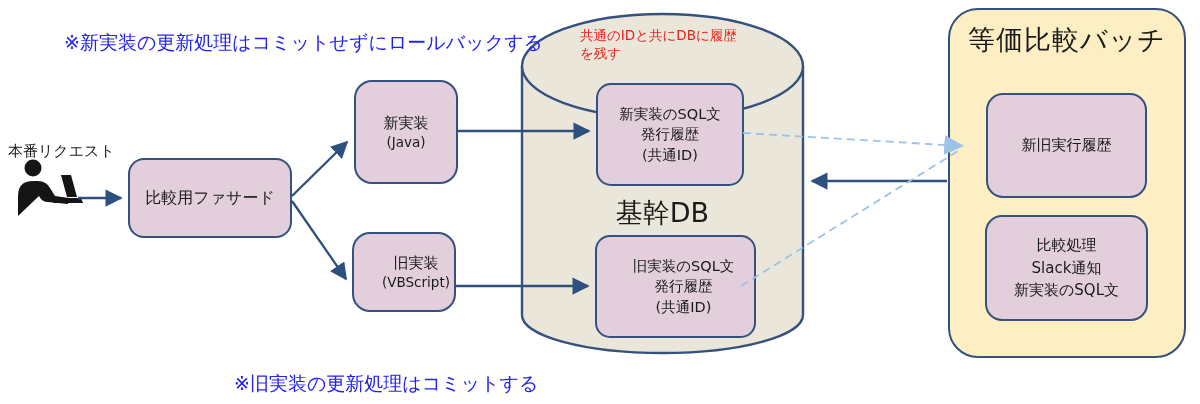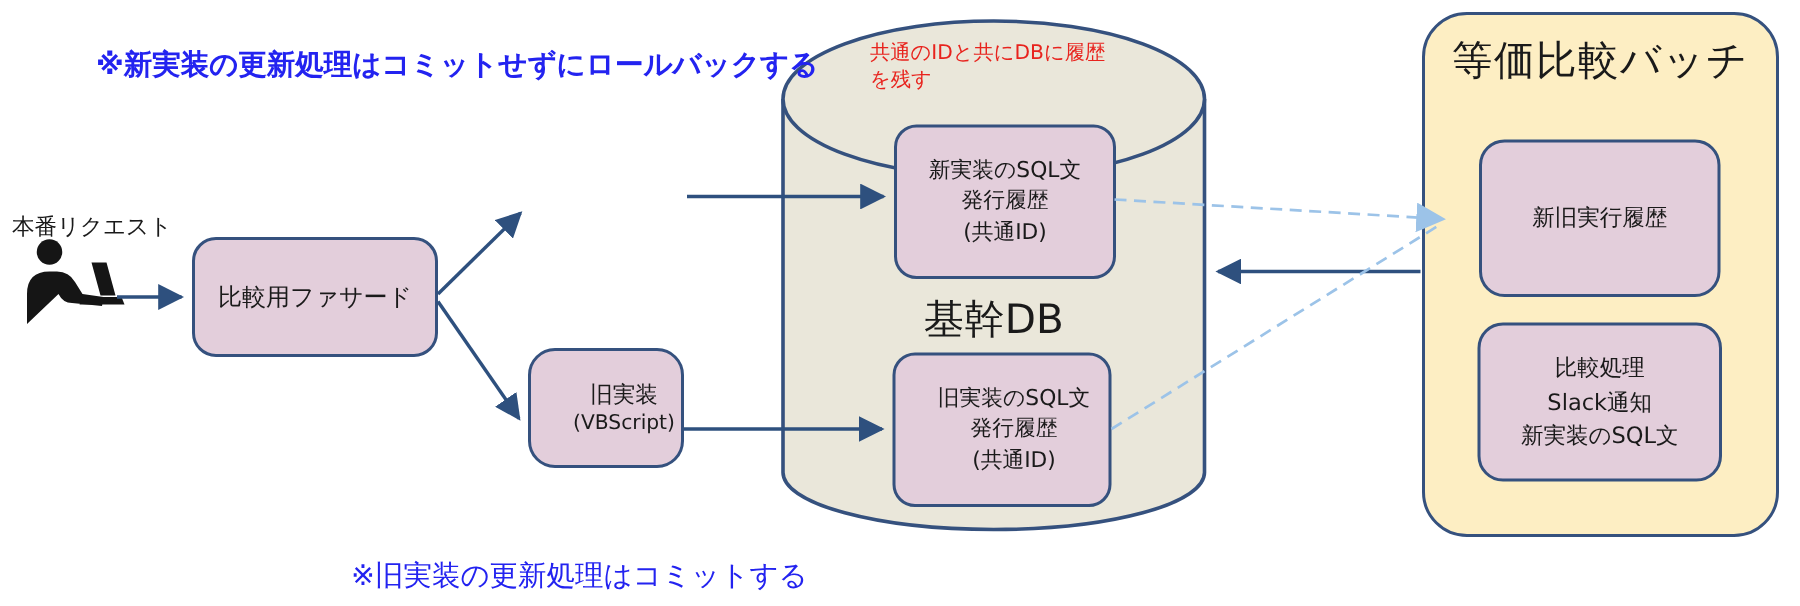--- a/index.html
+++ b/index.html
@@ -25,21 +25,21 @@
     position:absolute;z-index:2;
     background:var(--node-fill);
     border:2px solid var(--node-border);
     display:flex;flex-direction:column;align-items:center;justify-content:center;
     text-align:center;color:var(--text);
   }
   .facade{left:128px;top:158px;width:164px;height:80px;border-radius:16px;font-size:16px;}
   .java{left:354px;top:80px;width:104px;height:104px;border-radius:18px;}
   .vbs{left:352px;top:232px;width:104px;height:80px;border-radius:18px;padding-left:24px;}
   .sqlnew{left:596px;top:83px;width:148px;height:103px;border-radius:15px;}
-  .sqlold{left:595px;top:235px;width:146px;height:103px;border-radius:15px;padding-left:16px;}
+  .sqlold{left:595px;top:235px;width:161px;height:103px;border-radius:15px;padding-left:16px;}
   .hist{left:986px;top:93px;width:161px;height:105px;border-radius:17px;font-size:15px;}
   .proc{left:985px;top:215px;width:163px;height:106px;border-radius:17px;text-align:center;}
   .node .l1{font-size:15px;line-height:1.35;}
   .node .l2{font-size:13.5px;line-height:1.35;}
   .sqlnew span,.sqlold span{font-size:14.5px;line-height:1.4;}
   .proc span{font-size:15px;line-height:1.5;}
   .batch-container{
     position:absolute;z-index:1;left:948px;top:8px;width:238px;height:350px;
     background:var(--batch-fill);border:2px solid var(--node-border);border-radius:30px;
   }
@@ -50,21 +50,21 @@
   .db-title{
     position:absolute;z-index:2;left:522px;top:195px;width:281px;
     text-align:center;font-size:27px;color:var(--text);
   }
   .note-red{
     position:absolute;z-index:2;left:580px;top:27px;width:190px;
     font-size:13.5px;font-weight:normal;line-height:1.3;color:var(--note-red);
   }
   .note-blue-top{
     position:absolute;z-index:2;left:64px;top:30px;
-    font-size:19px;color:var(--note-blue);font-weight:bold;
+    font-size:19px;color:var(--note-blue);
   }
   .note-blue-bottom{
     position:absolute;z-index:2;left:234px;top:371px;
     font-size:19px;color:var(--note-blue);
   }
   .actor-label{
     position:absolute;z-index:2;left:8px;top:142px;
     font-size:15px;color:var(--text);
   }
   .person{position:absolute;z-index:2;left:12px;top:156px;}
@@ -101,20 +101,24 @@
     <circle cx="21" cy="12" r="8.5" fill="#151515"></circle>
     <path d="M6 60 L6 40 Q6 25 21 25 L26 25 Q34 25 38 32 L43 40 L57 42 L56 48 L36 46 Q30 46 27 40 Z" fill="#151515"></path>
     <polygon points="49,19 59,19 65,41 55,41" fill="#151515"></polygon>
     <polygon points="43,42 69,42 71,47 41,47" fill="#151515"></polygon>
   </svg>
 
   <div class="node facade">
     <span>比較用ファサード</span>
   </div>
 
+  <div class="node java">
+    <span class="l1">新実装</span>
+    <span class="l2">(Java)</span>
+  </div>
 
   <div class="node vbs">
     <span class="l1">旧実装</span>
     <span class="l2">(VBScript)</span>
   </div>
 
   <div class="db-title">基幹DB</div>
 
   <div class="node sqlnew">
     <span>新実装のSQL文</span>

